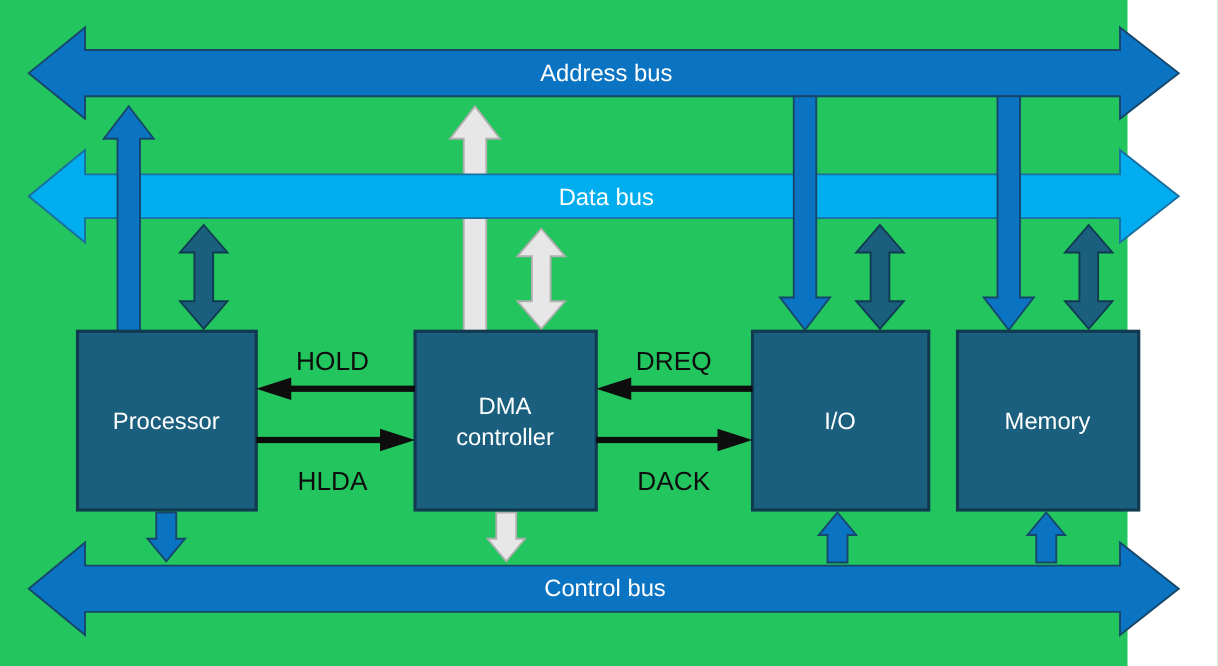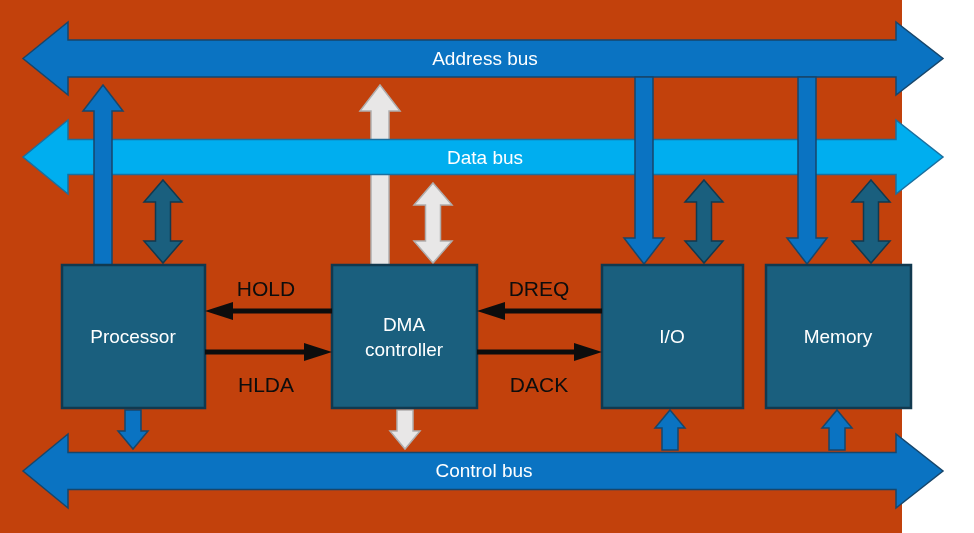--- a/index.html
+++ b/index.html
@@ -7,21 +7,21 @@
     padding: 0;
     background: #ffffff;
     width: 974px;
     height: 533px;
     overflow: hidden;
   }
   .diagram-wrap {
     width: 902px;
     height: 533px;
     position: relative;
-    background: #c2410c;
+    background: #22c55e;
   }
   svg { display: block; }
   .bus-label {
     font-family: "Liberation Sans", sans-serif;
     font-size: 19px;
     fill: #ffffff;
   }
   .block-label {
     font-family: "Liberation Sans", sans-serif;
     font-size: 19px;

